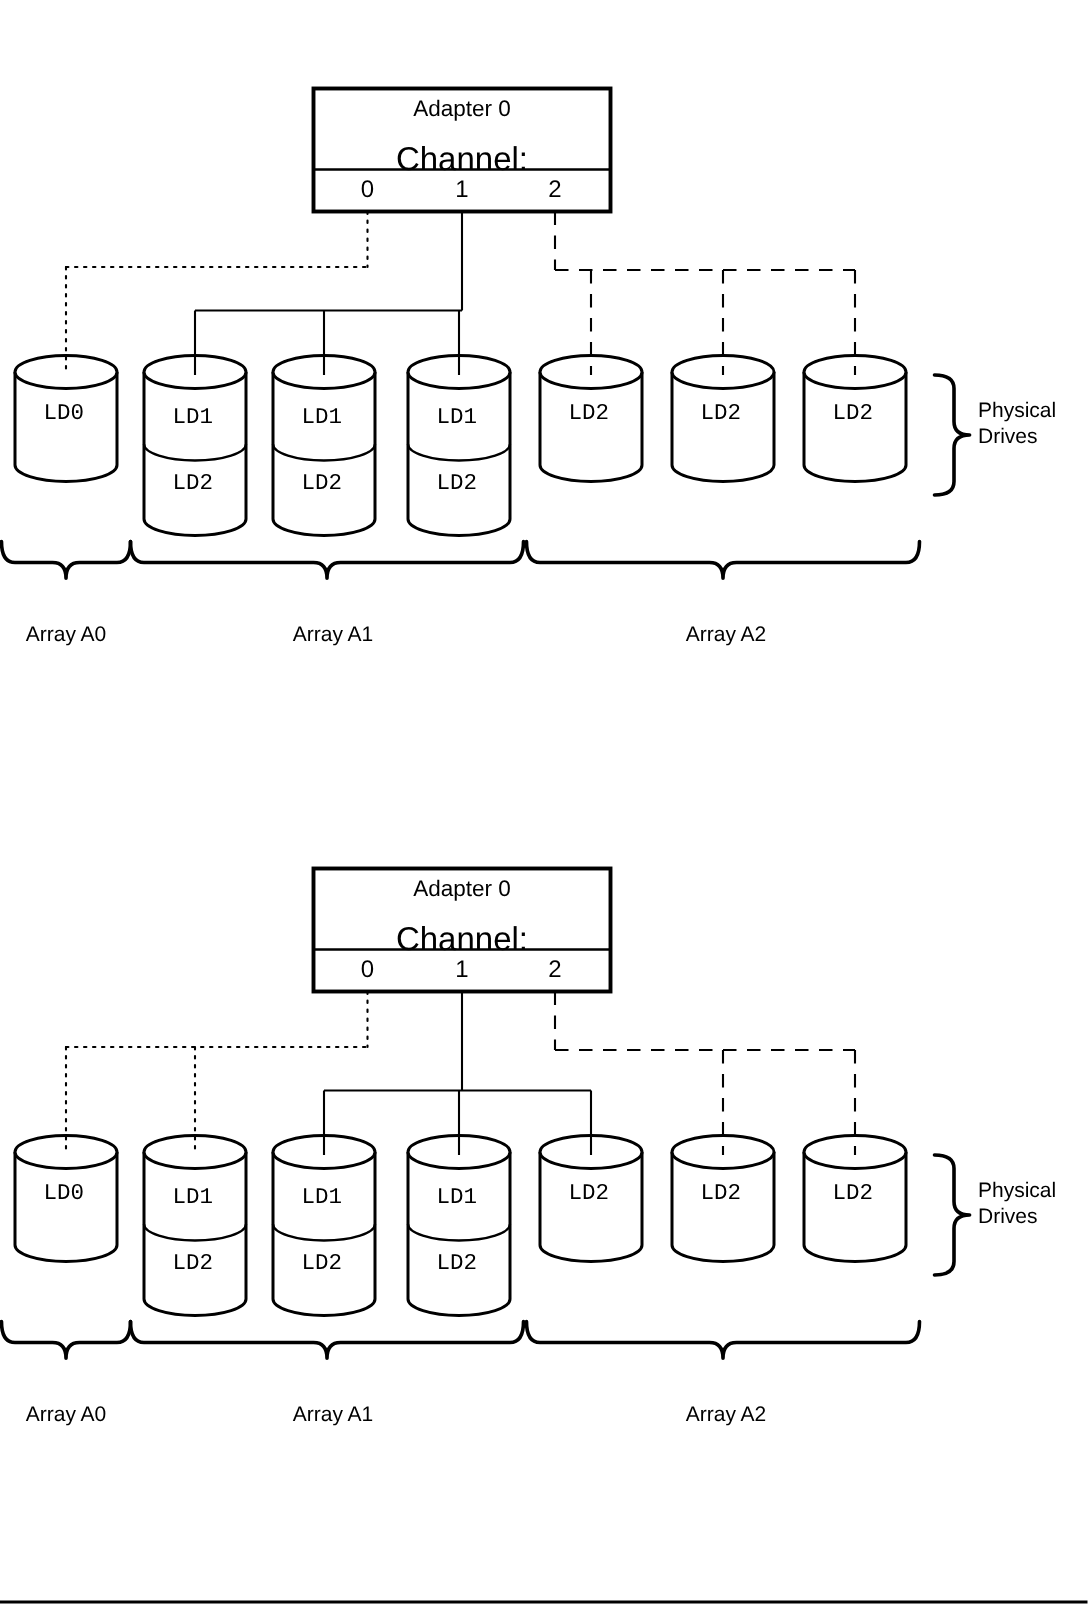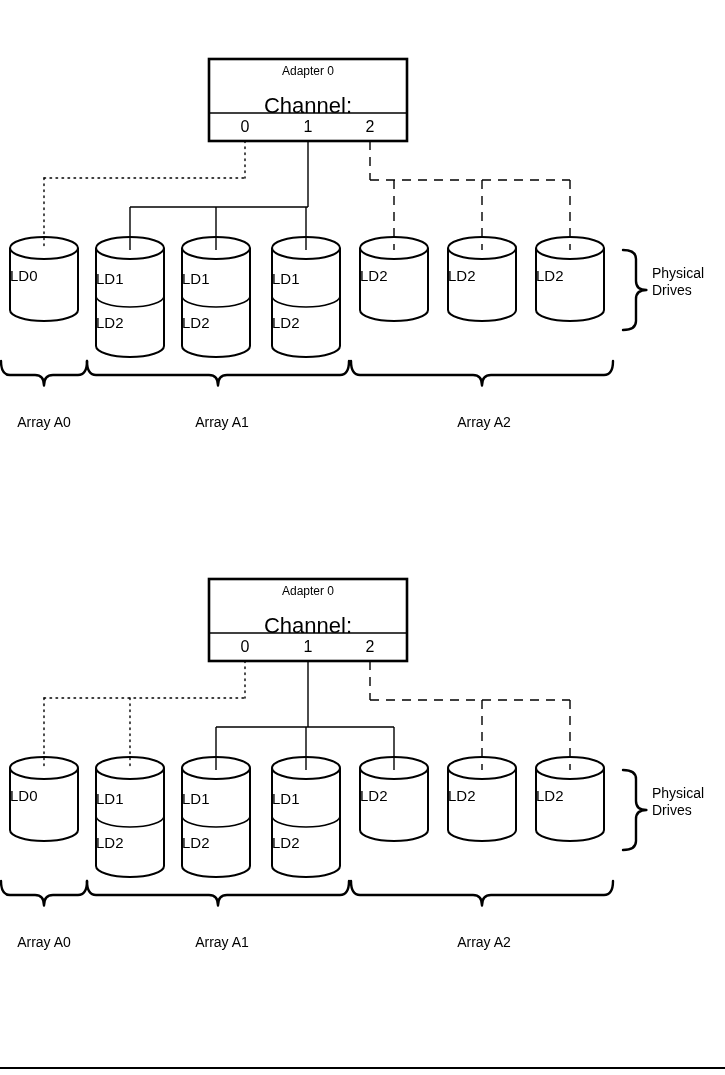--- a/index.html
+++ b/index.html
@@ -42,36 +42,37 @@
   
   .adapter-title,
   .adapter-channel-word {
     position: absolute;
     width: 198px;
     text-align: center;
     font-size: 22px;
     letter-spacing: 0px;
     white-space: nowrap;
   }
-  .adapter-title { font-size: 12px; }
+  .adapter-title { font-size: 15px; }
   .channel-num {
     position: absolute;
     font-size: 16px;
     text-align: center;
     width: 22px;
     white-space: nowrap;
   }
 
   
   .drive-label {
     position: absolute;
     width: 46px;
-    text-align: left;
+    text-align: right;
     font-size: 15px;
     white-space: nowrap;
+    font-family: Liberation Mono, monospace;
   }
 
   
   .array-label {
     position: absolute;
     text-align: center;
     font-size: 14px;
     white-space: nowrap;
     margin-top: 24px;
   }

